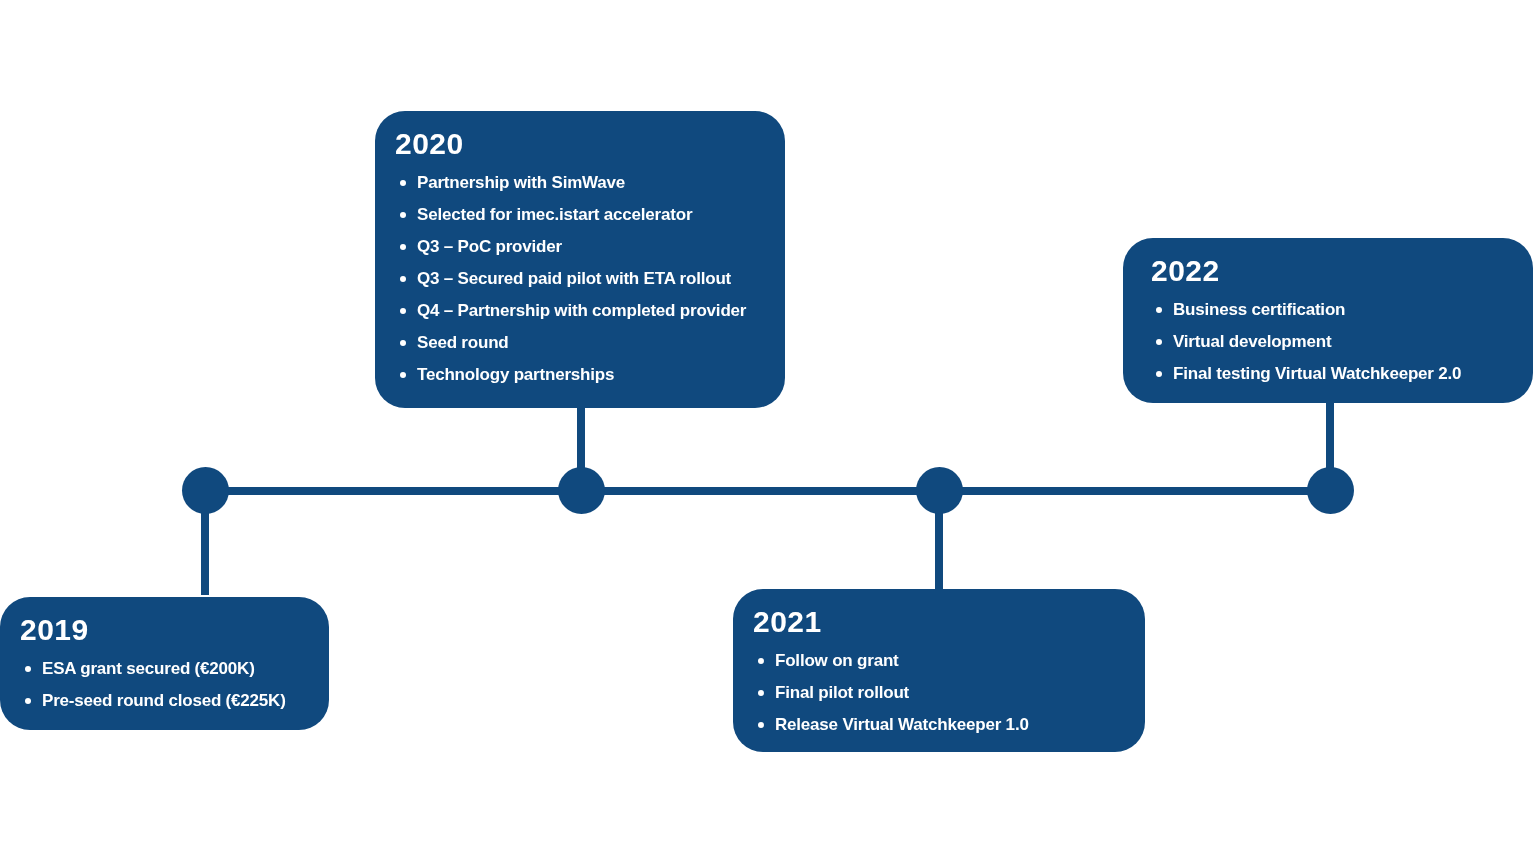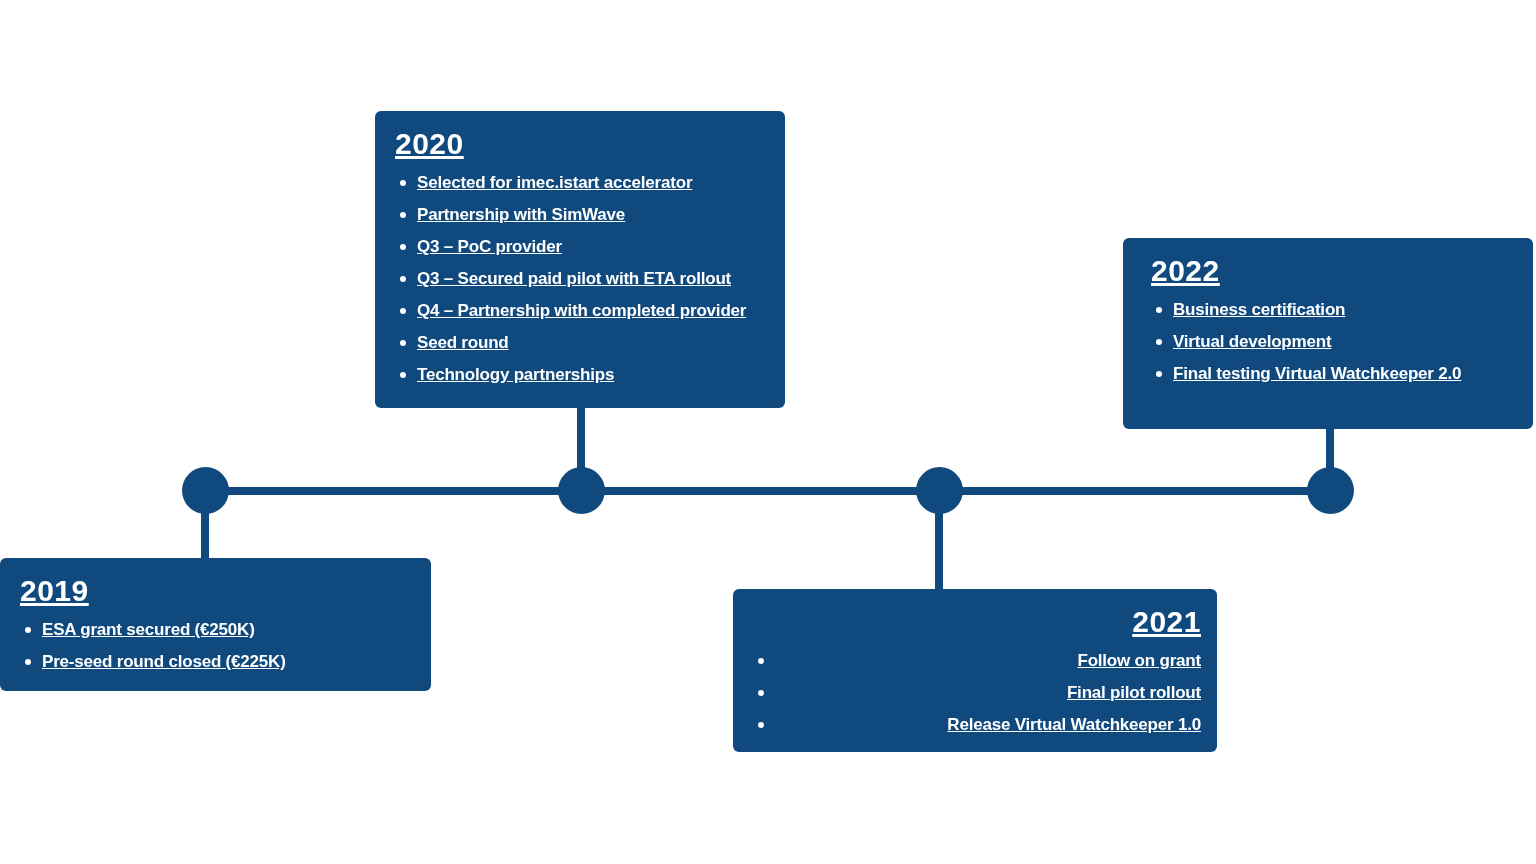--- a/index.html
+++ b/index.html
@@ -42,29 +42,28 @@
   .n-2019 { left: 182px; }
   .n-2020 { left: 558px; }
   .n-2021 { left: 916px; }
   .n-2022 { left: 1307px; }
 
   
   .card {
     position: absolute;
     background: var(--primary);
     color: var(--card-text);
-    border-radius: 6px;
+    border-radius: 30px;
     padding: 16px 16px 12px 20px;
     overflow: hidden;
-    text-decoration: underline;
   }
-  .card-2019 { left: 0px;    top: 558px; width: 431px; height: 133px; }
+  .card-2019 { left: 0px;    top: 597px; width: 329px; height: 133px; }
   .card-2020 { left: 375px;  top: 111px; width: 410px; height: 297px; }
-  .card-2021 { left: 733px;  top: 589px; width: 484px; height: 163px; text-align: right; }
-  .card-2022 { left: 1123px; top: 238px; width: 410px; height: 191px; padding-left: 28px; }
+  .card-2021 { left: 733px;  top: 589px; width: 412px; height: 163px; }
+  .card-2022 { left: 1123px; top: 238px; width: 410px; height: 165px; padding-left: 28px; }
 
   .year {
     font-size: 30px;
     font-weight: 700;
     line-height: 33px;
     letter-spacing: 0.5px;
     margin-bottom: 7px;
   }
   ul.items { list-style: none; }
   ul.items li {
@@ -98,30 +97,30 @@
   <div class="tl-connector c-2022"></div>
 
   <div class="tl-node n-2019"></div>
   <div class="tl-node n-2020"></div>
   <div class="tl-node n-2021"></div>
   <div class="tl-node n-2022"></div>
 
   <div class="card card-2019">
     <div class="year">2019</div>
     <ul class="items">
-      <li>ESA grant secured (€250K)</li>
+      <li>ESA grant secured (€200K)</li>
       <li>Pre-seed round closed (€225K)</li>
     </ul>
   </div>
 
   <div class="card card-2020">
     <div class="year">2020</div>
     <ul class="items">
+      <li>Partnership with SimWave</li>
       <li>Selected for imec.istart accelerator</li>
-      <li>Partnership with SimWave</li>
       <li>Q3 – PoC provider</li>
       <li>Q3 – Secured paid pilot with ETA rollout</li>
       <li>Q4 – Partnership with completed provider</li>
       <li>Seed round</li>
       <li>Technology partnerships</li>
     </ul>
   </div>
 
   <div class="card card-2021">
     <div class="year">2021</div>

